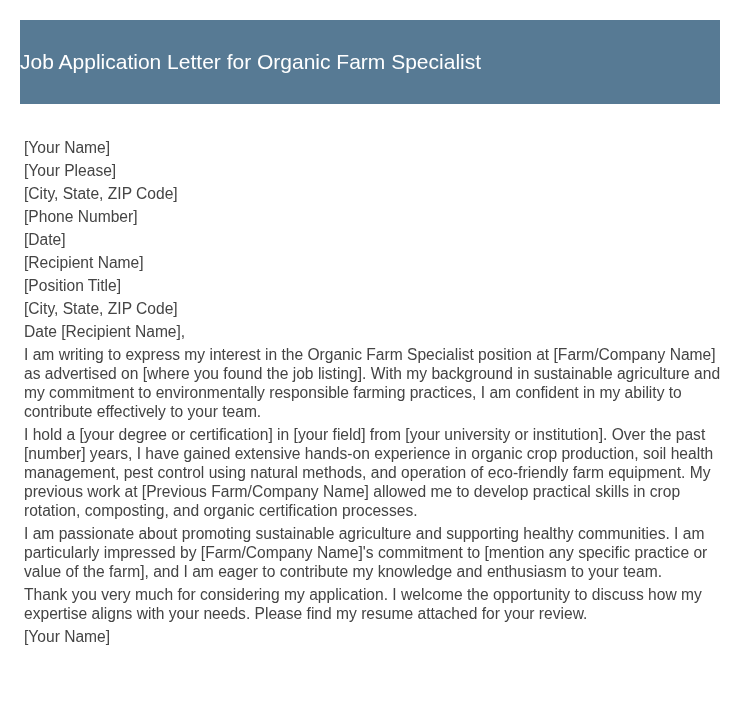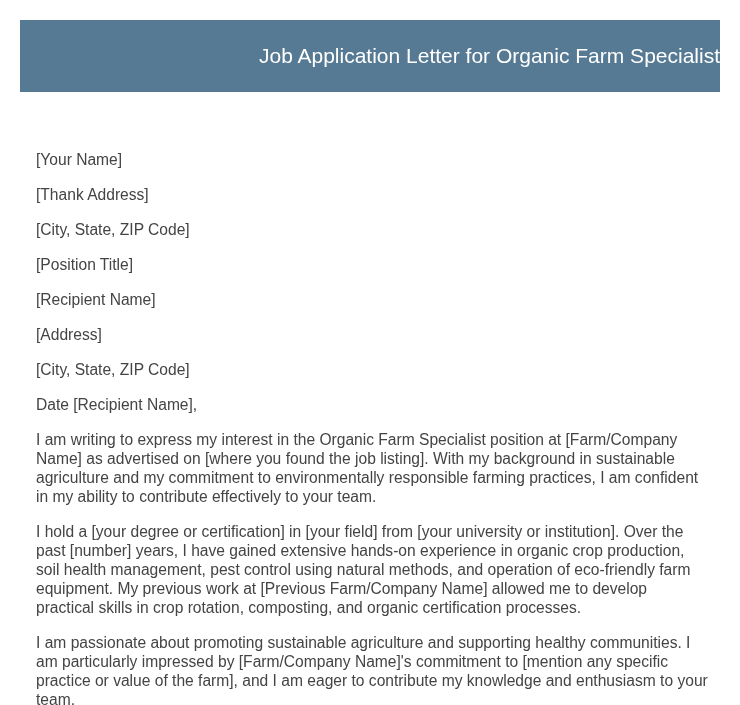--- a/index.html
+++ b/index.html
@@ -13,58 +13,60 @@
     position: relative;
     overflow: hidden;
     font-family: "Liberation Sans", sans-serif;
     color: #444444;
   }
   .header {
     position: absolute;
     left: 20px;
     top: 20px;
     width: 700px;
-    height: 72px;
+    height: 84px;
     background: #577a94;
     display: flex;
     align-items: center;
-    justify-content: flex-end;
+    justify-content: flex-start;
   }
   .header h1 {
     margin: 0;
     font-weight: normal;
     font-size: 21px;
     color: #ffffff;
     letter-spacing: 0px;
   }
   .letter {
     position: absolute;
     left: 20px;
     top: 134px;
     width: 705px;
     font-size: 15.6px;
     line-height: 19px;
   }
   .letter p {
-    margin: 16px;
+    margin: 4px;
   }
 </style>
 </head>
 <body>
 
 <div class="header">
   <h1>Job Application Letter for Organic Farm Specialist</h1>
 </div>
 
 <div class="letter">
   <p>[Your Name]</p>
-  <p>[Thank Address]</p>
+  <p>[Your Please]</p>
   <p>[City, State, ZIP Code]</p>
+  <p>[Phone Number]</p>
+  <p>[Date]</p>
+  <p>[Recipient Name]</p>
   <p>[Position Title]</p>
-  <p>[Recipient Name]</p>
-  <p>[Address]</p>
   <p>[City, State, ZIP Code]</p>
   <p>Date [Recipient Name],</p>
   <p>I am writing to express my interest in the Organic Farm Specialist position at [Farm/Company Name] as advertised on [where you found the job listing]. With my background in sustainable agriculture and my commitment to environmentally responsible farming practices, I am confident in my ability to contribute effectively to your team.</p>
   <p>I hold a [your degree or certification] in [your field] from [your university or institution]. Over the past [number] years, I have gained extensive hands-on experience in organic crop production, soil health management, pest control using natural methods, and operation of eco-friendly farm equipment. My previous work at [Previous Farm/Company Name] allowed me to develop practical skills in crop rotation, composting, and organic certification processes.</p>
   <p>I am passionate about promoting sustainable agriculture and supporting healthy communities. I am particularly impressed by [Farm/Company Name]'s commitment to [mention any specific practice or value of the farm], and I am eager to contribute my knowledge and enthusiasm to your team.</p>
+  <p>Thank you very much for considering my application. I welcome the opportunity to discuss how my expertise aligns with your needs. Please find my resume attached for your review.</p>
   <p>[Your Name]</p>
 </div>
 
 </body></html>

